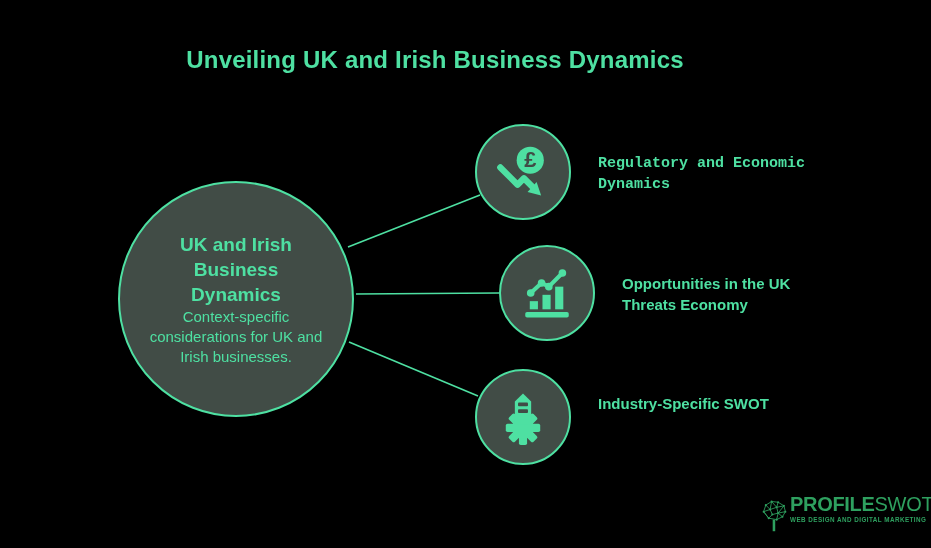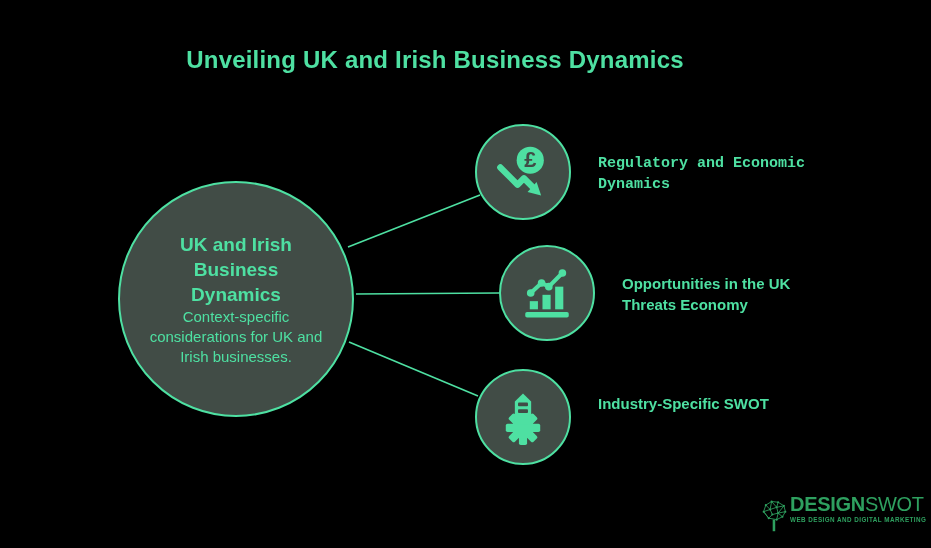--- a/index.html
+++ b/index.html
@@ -182,18 +182,18 @@
       <circle cx="31" cy="24" r="1.4"></circle>
         <circle cx="23" cy="28" r="1.4"></circle>
       <circle cx="12" cy="26" r="1.4"></circle>
         <circle cx="14" cy="14" r="1.4"></circle>
       <circle cx="23" cy="11" r="1.4"></circle>
         <circle cx="25" cy="19" r="1.4"></circle>
       <circle cx="17" cy="21" r="1.4"></circle>
       <rect class="trunk" x="17.5" y="28" width="3.5" height="16"></rect>
     </svg>
     <div class="logo-text">
-      <div class="brand"><span class="b">DESIGN</span><span class="l">SWOT</span></div>
+      <div class="brand"><span class="b">PROFILE</span><span class="l">SWOT</span></div>
       <div class="tagline">WEB DESIGN AND DIGITAL MARKETING</div>
     </div>
   </div>
 
 </div>
 
 </body></html>

